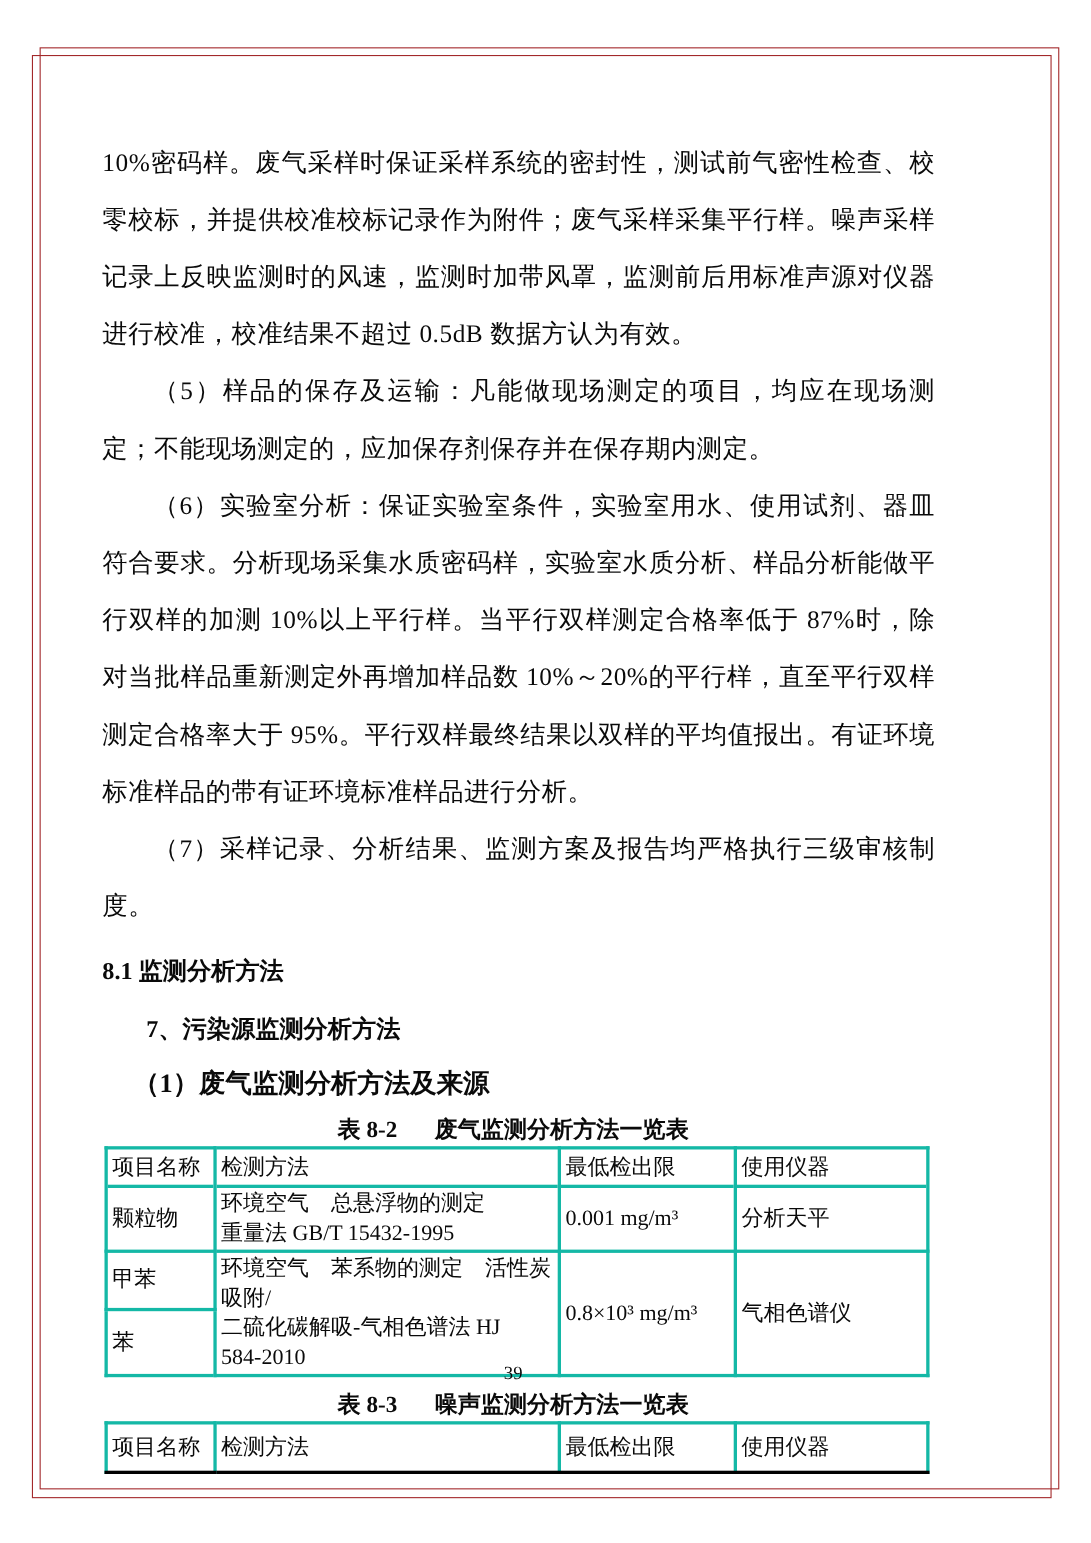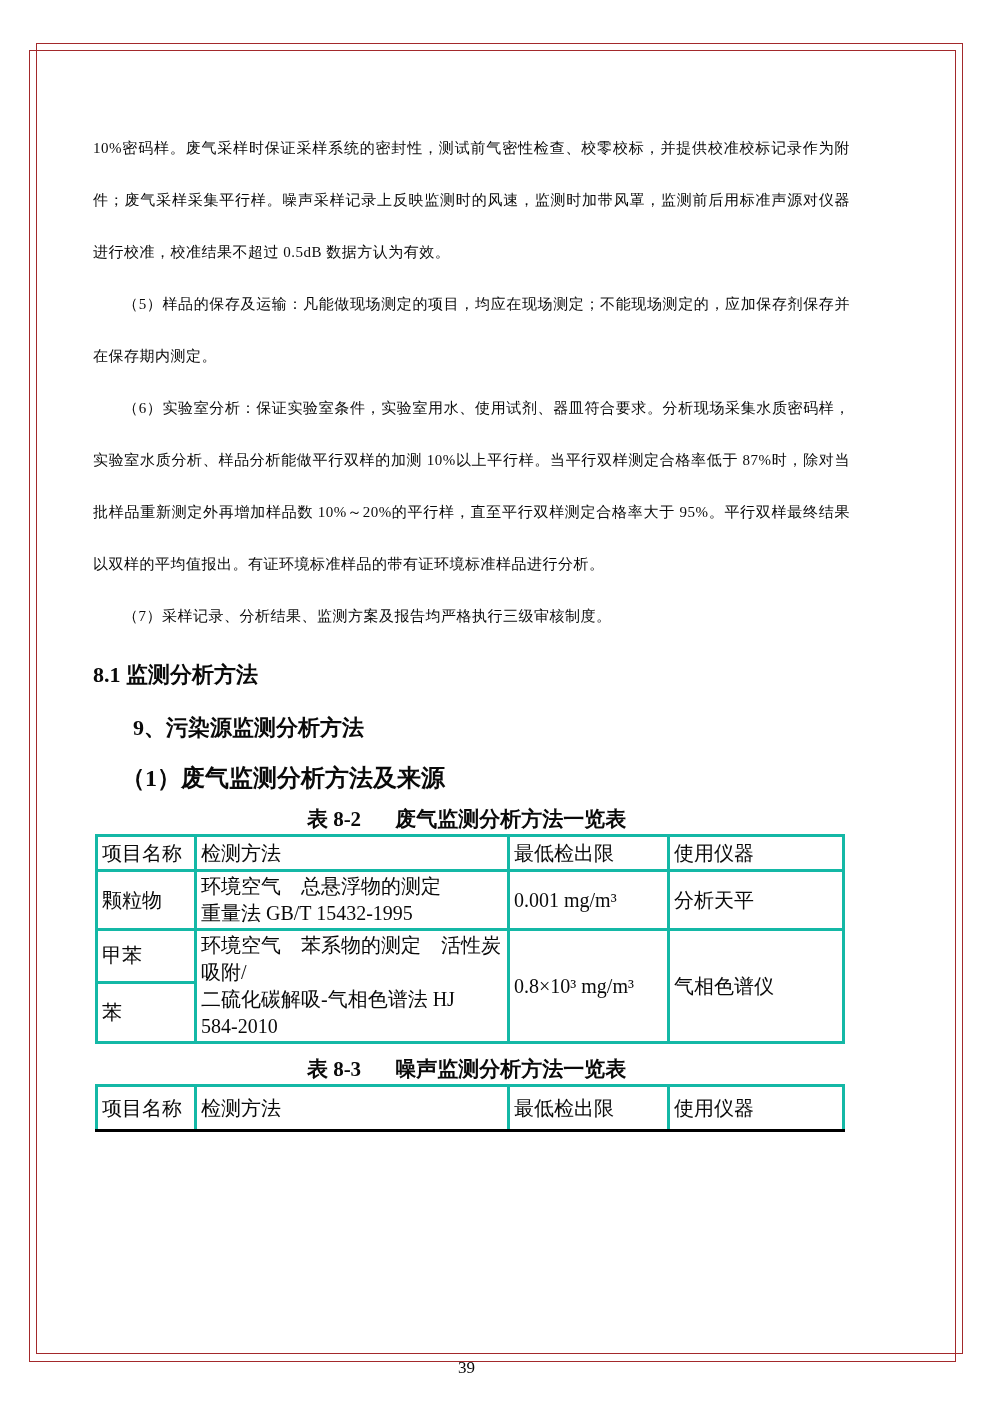--- a/index.html
+++ b/index.html
@@ -7,21 +7,21 @@
     width:992px; height:1403px; position:relative; background:#ffffff;
     font-family:"Liberation Serif","DejaVu Serif",serif; color:#0a0a0a;
     overflow:hidden;
   }
   .frame { position:absolute; border:1px solid #a3292b; background:transparent; }
   #frame-outer { left:29px; top:50px; width:925px; height:1310px; }
   #frame-inner { left:36px; top:43px; width:925px; height:1309px; }
 
   .content { position:absolute; left:93px; top:122px; width:757px; }
 
-  p.body-par { margin:0; font-size:15px; line-height:52px; text-align:justify; letter-spacing:0.5px; }
+  p.body-par { margin:0; font-size:23px; line-height:52px; text-align:justify; letter-spacing:0.5px; }
   p.indent { text-indent:2em; }
 
   .sec-heading {
     margin:0; padding-top:12px; font-size:22px; font-weight:bold; line-height:42px;
     font-family:"Liberation Serif","DejaVu Serif",serif;
   }
   .sub-heading {
     margin:0; padding-top:16px; padding-left:40px; font-size:22px; font-weight:bold; line-height:32px;
   }
   .item-heading {
@@ -43,21 +43,21 @@
     font-size:20px; font-weight:normal; padding:1px 4px; line-height:27px;
   }
   table.data-tbl thead th { border-bottom:2px solid #000; height:30px; }
   table#table-8-3 thead th { height:40px; border-bottom:3px solid #000; }
   .col-name { width:99px; } .col-method { width:313px; } .col-limit { width:160px; } .col-instr { width:175px; }
   td.tall { height:54px; }
   td.h-a { height:38px; } td.h-b { height:44px; }
   .method-line { display:block; }
 
   .page-number {
-    position:absolute; left:93px; top:1356px; width:747px; text-align:center;
+    position:absolute; left:93px; top:1237px; width:747px; text-align:center;
     font-size:17px; line-height:24px;
   }
 </style>
 </head>
 <body>
 
 <div class="frame" id="frame-outer"></div>
 <div class="frame" id="frame-inner"></div>
 
 <div class="content">
@@ -65,21 +65,21 @@
   <p class="body-par">10%密码样。废气采样时保证采样系统的密封性，测试前气密性检查、校零校标，并提供校准校标记录作为附件；废气采样采集平行样。噪声采样记录上反映监测时的风速，监测时加带风罩，监测前后用标准声源对仪器进行校准，校准结果不超过 0.5dB 数据方认为有效。</p>
 
   <p class="body-par indent">（5）样品的保存及运输：凡能做现场测定的项目，均应在现场测定；不能现场测定的，应加保存剂保存并在保存期内测定。</p>
 
   <p class="body-par indent">（6）实验室分析：保证实验室条件，实验室用水、使用试剂、器皿符合要求。分析现场采集水质密码样，实验室水质分析、样品分析能做平行双样的加测 10%以上平行样。当平行双样测定合格率低于 87%时，除对当批样品重新测定外再增加样品数 10%～20%的平行样，直至平行双样测定合格率大于 95%。平行双样最终结果以双样的平均值报出。有证环境标准样品的带有证环境标准样品进行分析。</p>
 
   <p class="body-par indent">（7）采样记录、分析结果、监测方案及报告均严格执行三级审核制度。</p>
 
   <h1 class="sec-heading">8.1 监测分析方法</h1>
 
-  <h2 class="sub-heading">9、污染源监测分析方法</h2>
+  <h2 class="sub-heading">7、污染源监测分析方法</h2>
 
   <h3 class="item-heading">（1）废气监测分析方法及来源</h3>
 
   <p class="tbl-caption">
     <span class="cap-no">表 8-2</span><span class="cap-title">废气监测分析方法一览表</span>
   </p>
 
   <table class="data-tbl" id="table-8-2">
     <colgroup>
       <col class="col-name">

